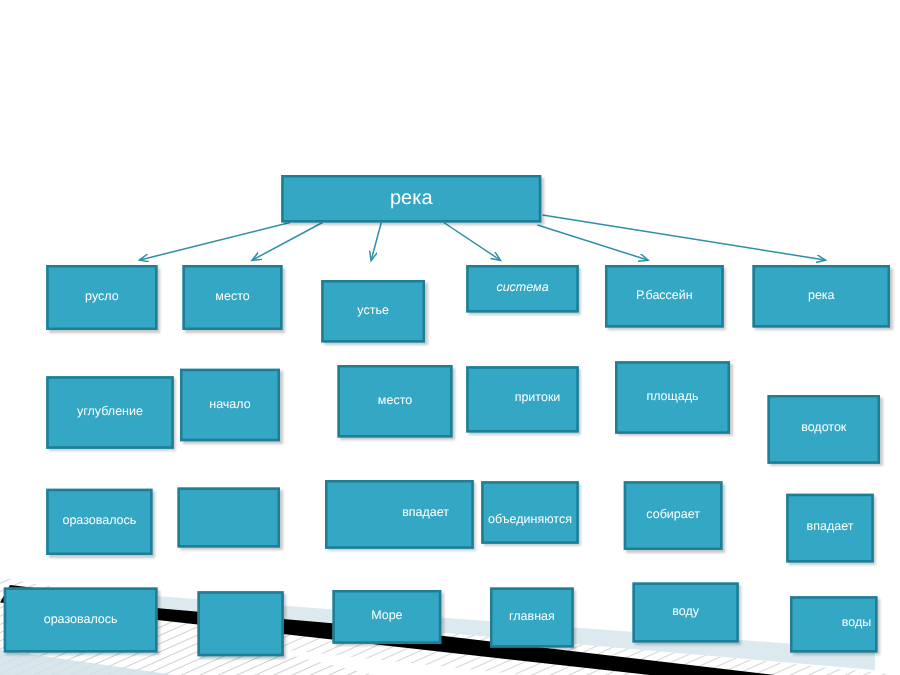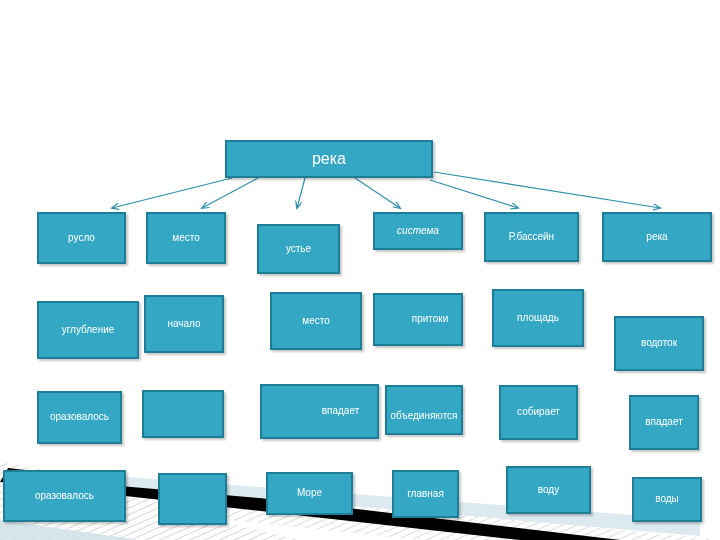--- a/index.html
+++ b/index.html
@@ -177,17 +177,17 @@
   </div>
   <div class="node" style="left:266px; top:472px; width:87px; height:43px;">
     <span class="label">Море</span>
   </div>
   <div class="node" style="left:392px; top:470px; width:67px; height:48px;">
     <span class="label">главная</span>
   </div>
   <div class="node" style="left:506px; top:466px; width:85px; height:48px;">
     <span class="label">воду</span>
   </div>
-  <div class="node" style="left:632px; top:477px; width:70px; height:45px;">
+  <div class="node" style="left:632px; top:477px; width:70px; height:45px;text-align:right;">
     <span class="label">воды</span>
   </div>
 
 </div>
 
 </body></html>

